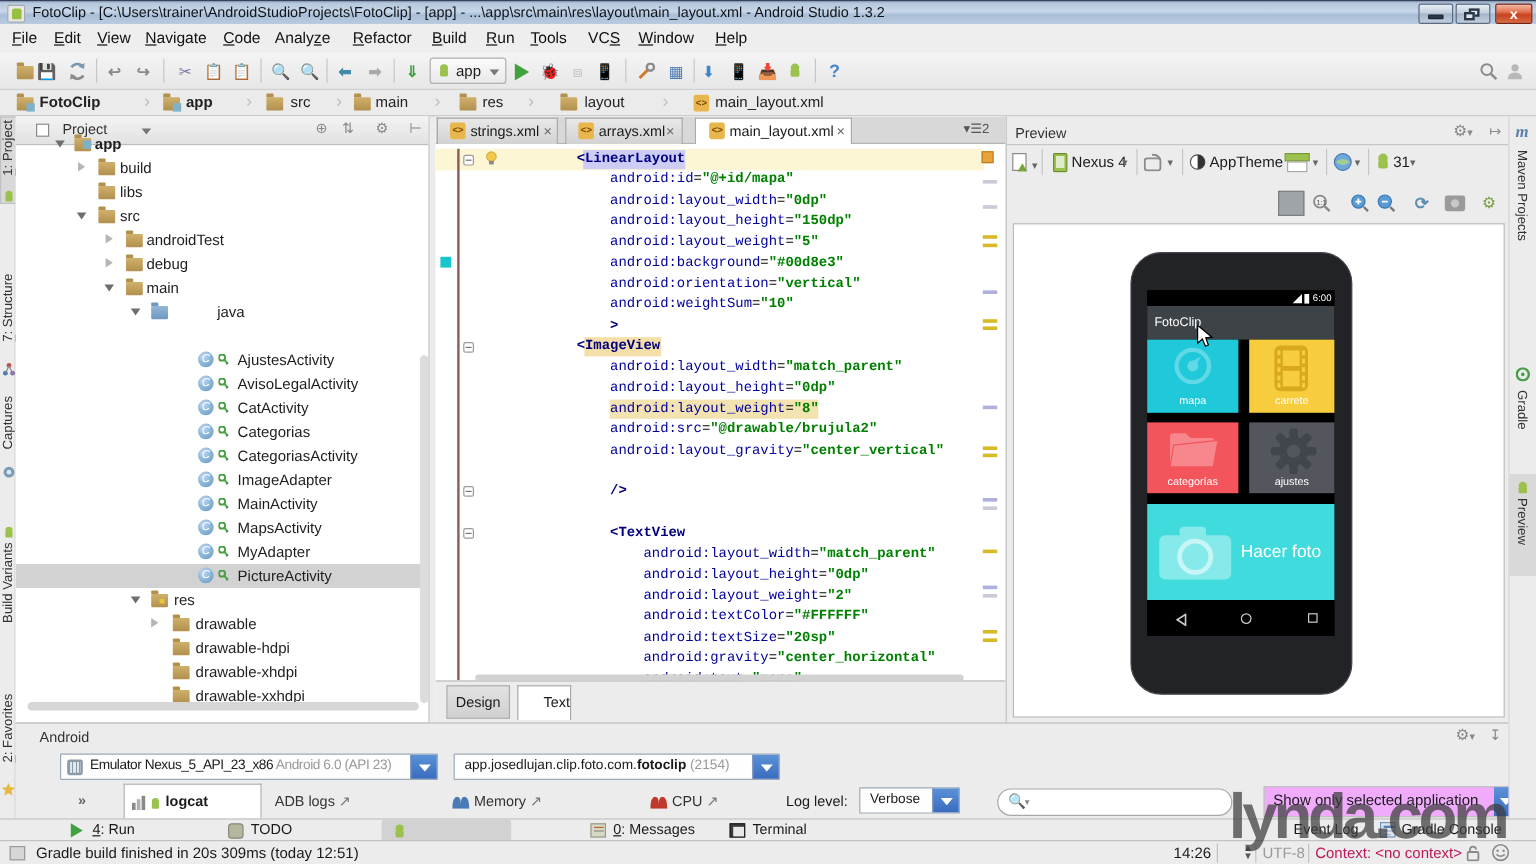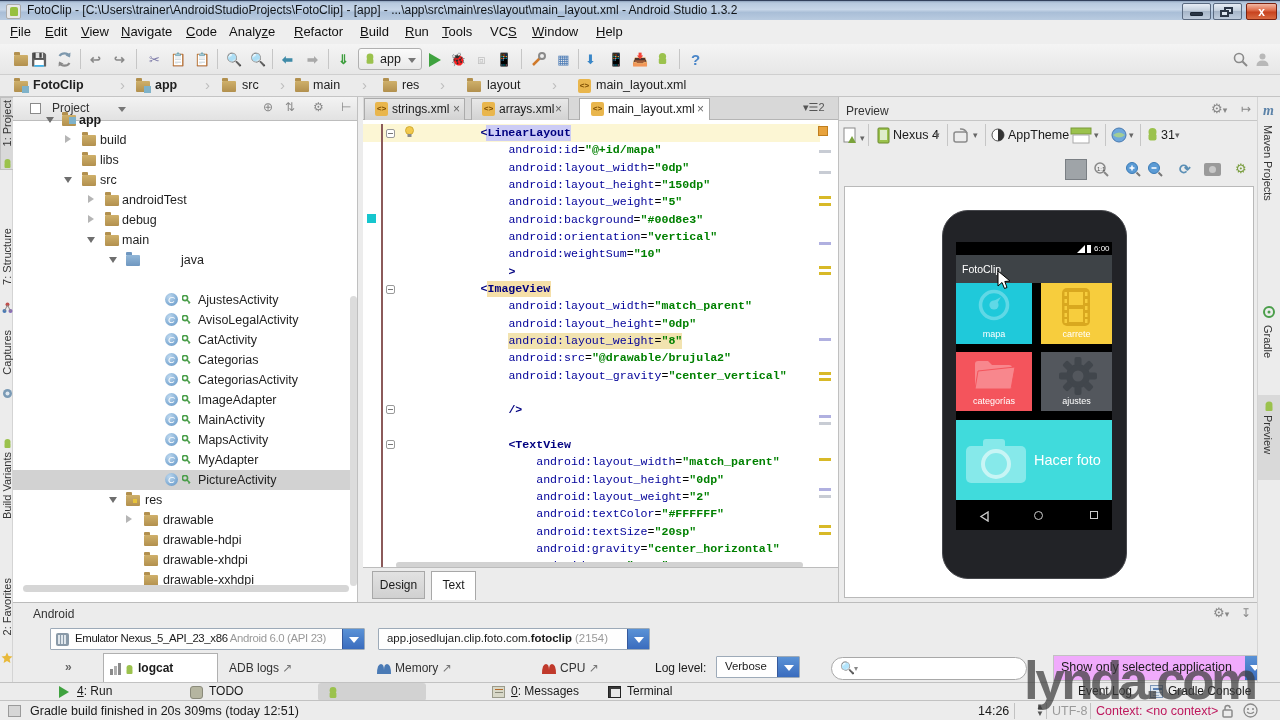--- a/index.html
+++ b/index.html
@@ -463,21 +463,21 @@
       <div class="emark" style="top:302px;background:#c8ccd4;"></div>
       <div class="emark" style="top:338px;background:#d8b928;"></div>
       <div class="emark" style="top:368px;background:#b0b0e0;"></div>
       <div class="emark" style="top:375px;background:#c8ccd4;"></div>
       <div class="emark" style="top:405px;background:#d8b928;"></div>
       <div class="emark" style="top:412px;background:#d8b928;"></div>
       <div class="abs" style="left:33px;top:442px;width:407px;height:6px;background:#d2d2d2;border-radius:3px;"></div>
     </div>
     <div class="abs" style="left:0;top:470px;width:475px;height:35px;background:#ececec;border-top:1px solid #bcbcbc;">
       <div class="abs" style="left:9px;top:3px;width:53px;height:28px;background:linear-gradient(180deg,#e2e2e2,#d0d0d0);border:1px solid #a8a8a8;text-align:center;line-height:26px;">Design</div>
-      <div class="abs" style="left:68px;top:3px;width:45px;height:29px;background:#fff;border:1px solid #a8a8a8;border-bottom:none;text-align:center;line-height:26px;">Text</div>
+      <div class="abs" style="left:68px;top:3px;width:45px;height:29px;background:#fff;border:1px solid #a8a8a8;border-bottom:none;text-align:right;line-height:26px;">Text</div>
     </div>
   </div>
 
   <div id="preview" class="abs">
     <span class="abs" style="left:7px;top:7px;color:#333;">Preview</span>
     <span class="abs" style="left:372px;top:4px;color:#888;font-size:13px;">⚙<span style="font-size:9px;">▾</span></span>
     <span class="abs" style="left:402px;top:5px;color:#888;font-size:12px;">↦</span>
     <div class="abs" style="left:0;top:23px;width:419px;height:1px;background:#c6c6c6;"></div>
 
     <div class="abs" style="left:4px;top:30px;width:16px;height:17px;"><svg width="16" height="17">

